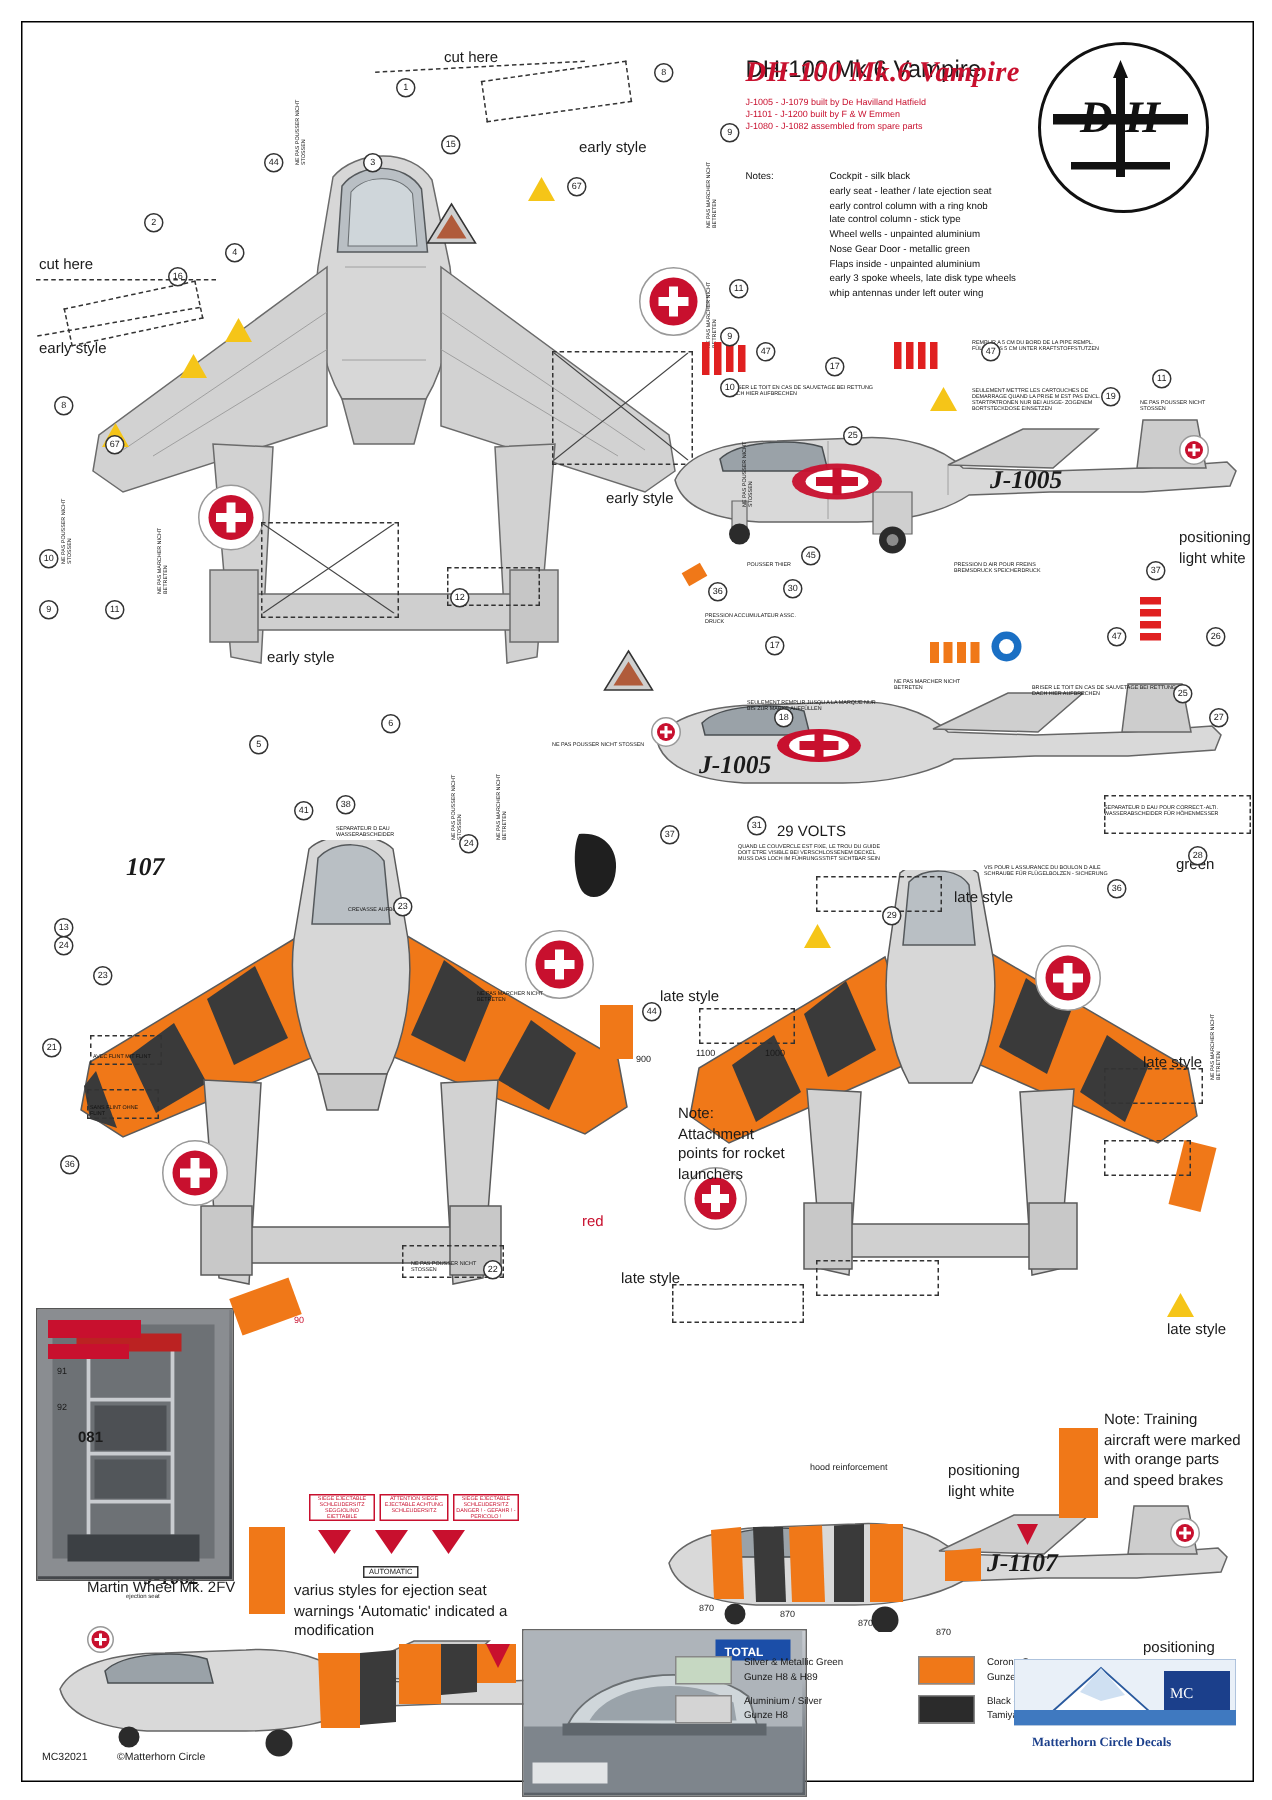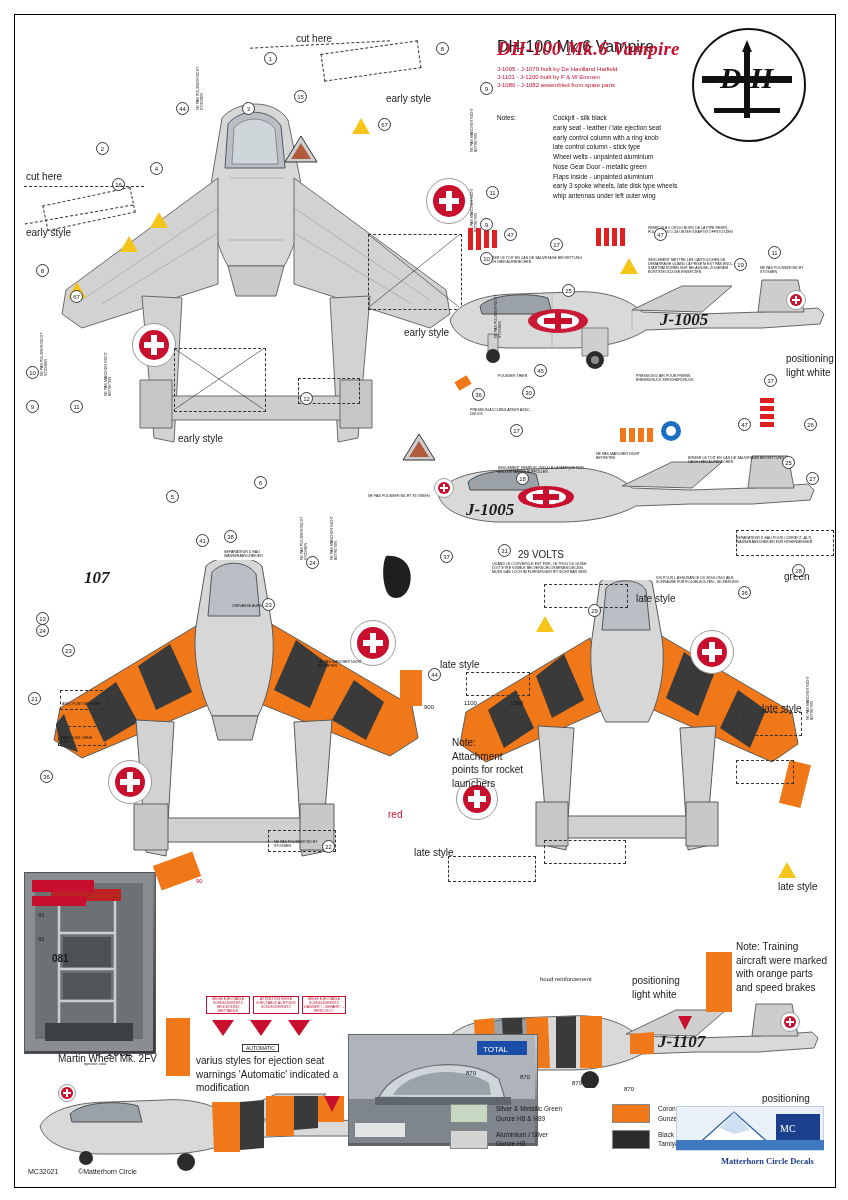--- a/index.html
+++ b/index.html
@@ -359,21 +359,21 @@
   </div>
   <div class="abs badge-red" style="left:32px;top:880px;width:62px;height:12px;line-height:12px;"></div>
   <div class="abs badge-red" style="left:32px;top:896px;width:54px;height:10px;line-height:10px;"></div>
   <div class="abs md" style="left:58px;top:1052px;">Martin Wheel Mk. 2FV</div>
   <div class="abs xtiny" style="left:84px;top:1062px;">ejection seat</div>
   <div class="abs sm" style="left:38px;top:912px;">91</div>
   <div class="abs sm" style="left:38px;top:936px;">92</div>
   <div class="abs sm" style="left:196px;top:878px;color:#c8102e;">90</div>
   <div class="abs md" style="left:52px;top:952px;font-weight:bold;">081</div>
 
-  <div class="abs photo2" style="left:348px;top:852px;width:188px;height:110px;">
+  <div class="abs photo2" style="left:348px;top:904px;width:188px;height:110px;font-weight:bold;">
     <svg width="186" height="108" viewBox="0 0 186 108">
       <rect width="186" height="108" fill="#aeb4ba"></rect>
       <rect y="64" width="186" height="44" fill="#7e858c"></rect>
       <path d="M30,62 C48,26 120,20 150,44 L156,64 Z" fill="#cfd6da" stroke="#6a6f72" stroke-width="1.2"></path>
       <path d="M44,60 C58,34 114,30 140,48 L142,60 Z" fill="#9aa3aa"></path>
       <rect x="26" y="62" width="136" height="8" fill="#5f666c"></rect>
       <rect x="6" y="88" width="50" height="14" fill="#e2e4e6"></rect>
       <rect x="128" y="6" width="50" height="14" fill="#1b4ea8"></rect>
       <text x="134" y="17" fill="#fff" font-size="8" font-family="Liberation Sans, sans-serif">TOTAL</text>
     </svg>
@@ -601,21 +601,21 @@
   <div class="abs" style="left:676px;top:1106px;width:150px;height:64px;">
     <svg width="148" height="48" viewBox="0 0 148 48">
       <rect x="0" y="0" width="148" height="44" fill="#e9f0f8" stroke="#9bb4d4" stroke-width="1"></rect>
       <polygon points="20,40 58,6 96,40" fill="#ffffff" stroke="#2a5a9e" stroke-width="1.2"></polygon>
       <polygon points="58,6 74,24 58,28 44,22" fill="#cfe0f2"></polygon>
       <rect x="0" y="34" width="148" height="10" fill="#3f79c0"></rect>
       <rect x="100" y="8" width="44" height="26" fill="#1b3f8b"></rect>
       <text x="104" y="26" fill="#ffffff" font-size="10" font-family="Liberation Serif, serif">MC</text>
     </svg>
   </div>
-  <div class="abs matterhorn" style="left:688px;top:1156px;margin-left:33px;">Matterhorn Circle Decals</div>
+  <div class="abs matterhorn" style="left:688px;top:1156px;">Matterhorn Circle Decals</div>
 
   <div class="abs footer" style="left:28px;top:1168px;">MC32021</div>
   <div class="abs footer" style="left:78px;top:1168px;">©Matterhorn Circle</div>
 
   <div class="abs" style="left:24px;top:186px;width:120px;border-top:1px dashed #333;"></div>
   <div class="abs" style="left:250px;top:44px;width:140px;border-top:1px dashed #333;transform:rotate(-3deg);"></div>
   <div class="abs" style="left:24px;top:214px;width:110px;border-top:1px dashed #333;transform:rotate(-10deg);"></div>
 </div>
 
 </body></html>

